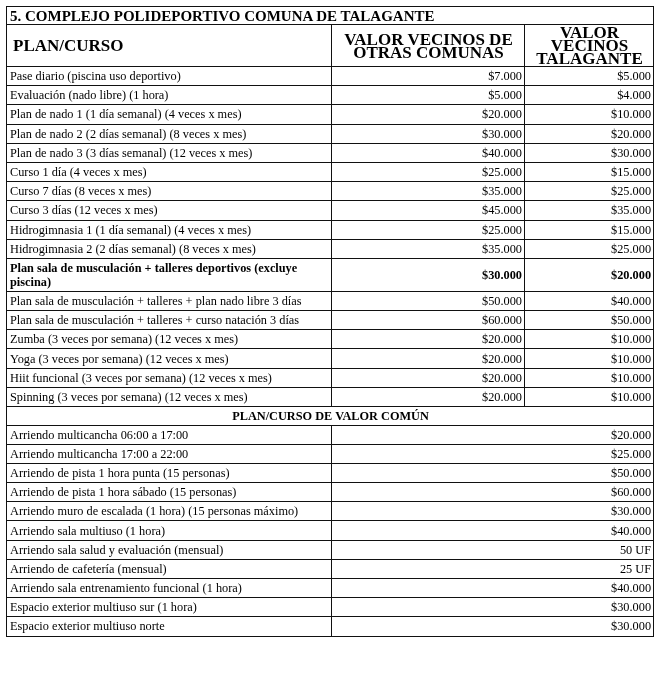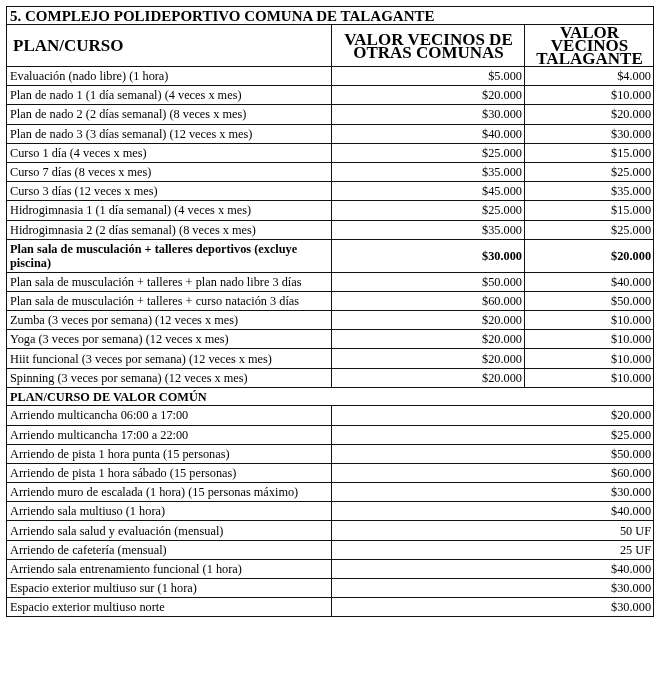--- a/index.html
+++ b/index.html
@@ -19,40 +19,45 @@
   col.c1 { width: 325px; }
   col.c2 { width: 193px; }
   col.c3 { width: 129px; }
   tr.title td { font-weight: bold; text-align: left; height: 15px; font-size: 15px; }
   tr.head th { font-weight: bold; height: 31px; font-size: 17px; line-height: 13px; }
   tr.head th.plan { text-align: left; padding-left: 6px; }
   tr.head th.val { text-align: center; margin-top: 8px; }
   tr.row td { height: 16.2px; }
   tr.row.tall td { height: 30px; font-weight: bold; }
   td.amt { text-align: right; padding-right: 1px; }
-  tr.section td { font-weight: bold; text-align: left; height: 15.5px; }
+  tr.section td { font-weight: bold; text-align: center; height: 15.5px; }
 </style>
 </head>
 <body>
 
 <table class="fees">
   <colgroup>
       <col class="c1">
       <col class="c2">
       <col class="c3">
     </colgroup>
   <tbody id="tbody">
     <tr class="title">
       <td colspan="3">5. COMPLEJO POLIDEPORTIVO COMUNA DE TALAGANTE</td>
     </tr>
     <tr class="head">
       <th class="plan">PLAN/CURSO</th>
       <th class="val">VALOR VECINOS DE OTRAS COMUNAS</th>
       <th class="val">VALOR VECINOS TALAGANTE</th>
     </tr>
+      <tr class="row">
+        <td>Pase diario (piscina uso deportivo)</td>
+        <td class="amt">$7.000</td>
+        <td class="amt">$5.000</td>
+      </tr>
       <tr class="row">
         <td>Evaluación (nado libre) (1 hora)</td>
         <td class="amt">$5.000</td>
         <td class="amt">$4.000</td>
       </tr>
       <tr class="row">
         <td>Plan de nado 1 (1 día semanal) (4 veces x mes)</td>
         <td class="amt">$20.000</td>
         <td class="amt">$10.000</td>
       </tr>

